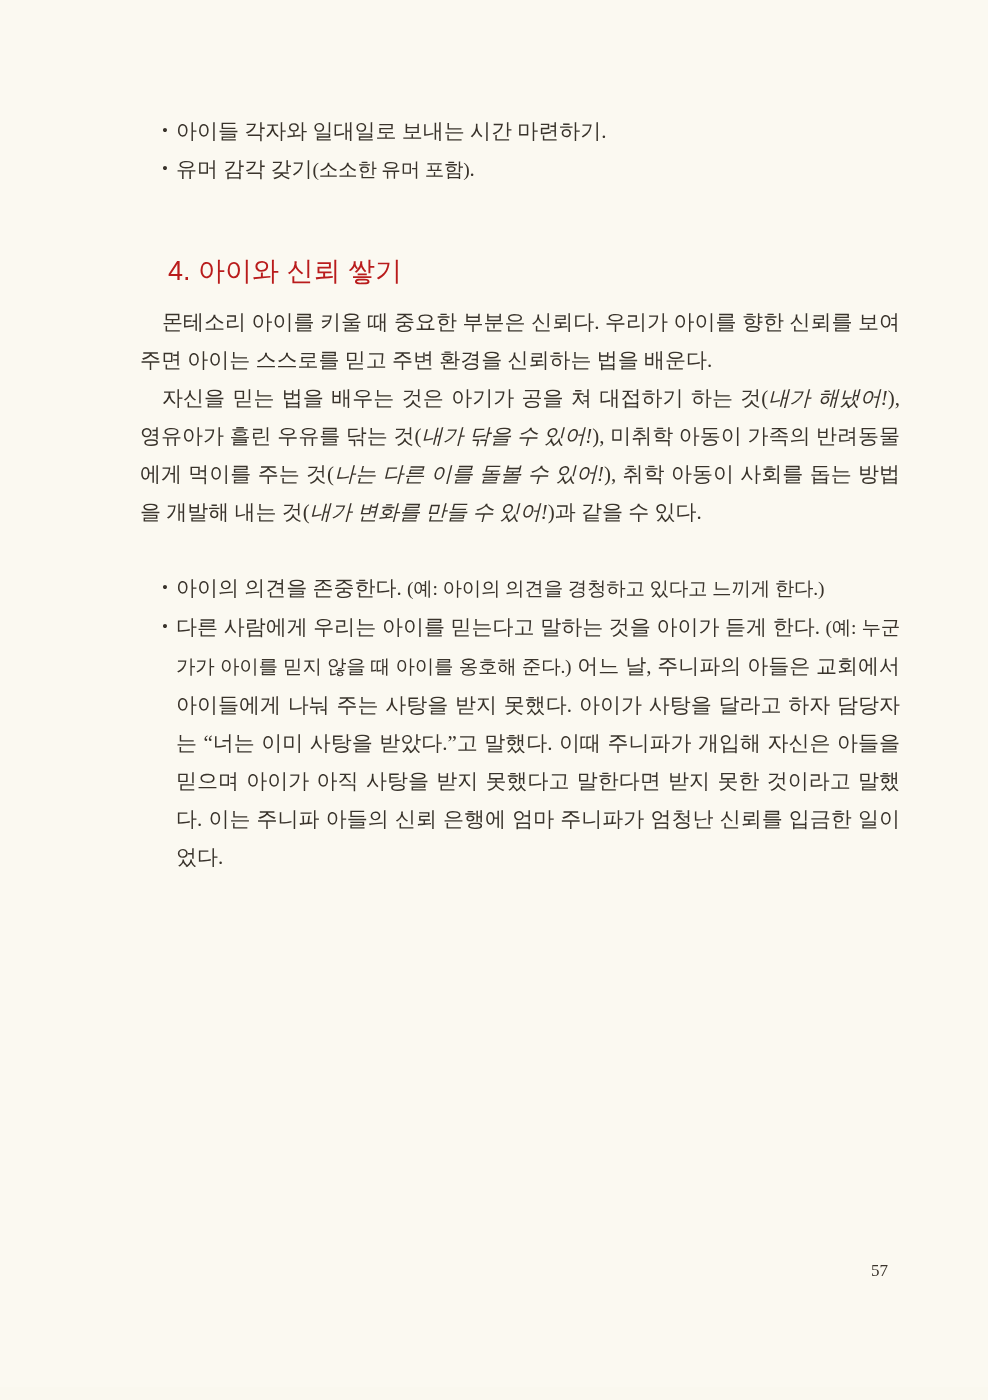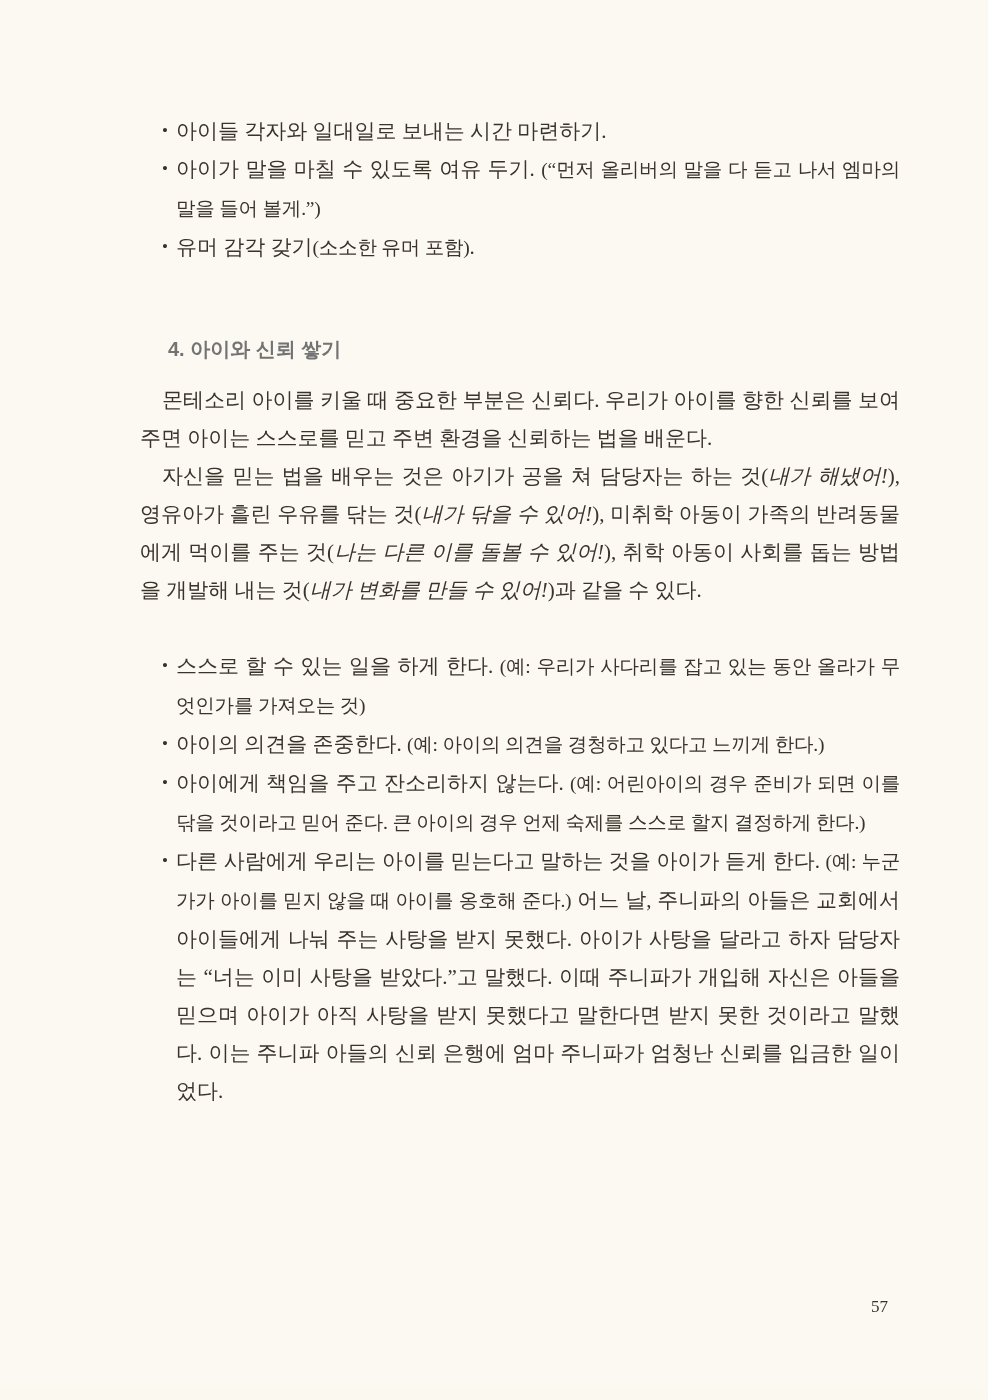--- a/index.html
+++ b/index.html
@@ -34,24 +34,24 @@
     content: "\2022";
     position: absolute;
     left: 22px;
     top: 0;
     font-size: 17px;
     color: #39332b;
   }
   .heading {
     margin: 66px 0 0 28px;
     font-family: "Liberation Sans", "DejaVu Sans", sans-serif;
-    font-weight: bold;
-    font-size: 20px;
+    font-weight: normal;
+    font-size: 27px;
     line-height: 32px;
-    color: #737373;
+    color: #b91c1c;
   }
   .para {
     margin: 0;
     text-indent: 22px;
     text-align: justify;
   }
   .para.first {
     margin-top: 16px;
   }
   .para.spaced {
@@ -62,46 +62,43 @@
   }
   .run-i {
     font-style: italic;
   }
   .run-ex {
     font-size: 19.5px;
     letter-spacing: -0.2px;
   }
   .page-number {
     position: absolute;
-    top: 1293px;
+    top: 1257px;
     right: 100px;
     font-size: 17px;
     line-height: 28px;
     color: #39332b;
     font-family: "Liberation Serif", "DejaVu Serif", serif;
   }
 </style>
 </head>
 <body>
 
 <div class="page">
 
   <ul class="blist">
     <li><span>아이들 각자와 일대일로 보내는 시간 마련하기.</span></li>
-    <li><span>아이가 말을 마칠 수 있도록 여유 두기. </span><span class="run-ex">(“먼저 올리버의 말을 다 듣고 나서 엠마의 말을 들어 볼게.”)</span></li>
     <li><span>유머 감각 갖기</span><span class="run-ex">(소소한 유머 포함)</span><span>.</span></li>
   </ul>
 
   <h2 class="heading">4. 아이와 신뢰 쌓기</h2>
 
   <p class="para first"><span>몬테소리 아이를 키울 때 중요한 부분은 신뢰다. 우리가 아이를 향한 신뢰를 보여 주면 아이는 스스로를 믿고 주변 환경을 신뢰하는 법을 배운다.</span></p>
-  <p class="para"><span>자신을 믿는 법을 배우는 것은 아기가 공을 쳐 담당자는 하는 것(</span><span class="run-i">내가 해냈어!</span><span>), 영유아가 흘린 우유를 닦는 것(</span><span class="run-i">내가 닦을 수 있어!</span><span>), 미취학 아동이 가족의 반려동물에게 먹이를 주는 것(</span><span class="run-i">나는 다른 이를 돌볼 수 있어!</span><span>), 취학 아동이 사회를 돕는 방법을 개발해 내는 것(</span><span class="run-i">내가 변화를 만들 수 있어!</span><span>)과 같을 수 있다.</span></p>
+  <p class="para"><span>자신을 믿는 법을 배우는 것은 아기가 공을 쳐 대접하기 하는 것(</span><span class="run-i">내가 해냈어!</span><span>), 영유아가 흘린 우유를 닦는 것(</span><span class="run-i">내가 닦을 수 있어!</span><span>), 미취학 아동이 가족의 반려동물에게 먹이를 주는 것(</span><span class="run-i">나는 다른 이를 돌볼 수 있어!</span><span>), 취학 아동이 사회를 돕는 방법을 개발해 내는 것(</span><span class="run-i">내가 변화를 만들 수 있어!</span><span>)과 같을 수 있다.</span></p>
 
   <ul class="blist main-list">
-    <li><span>스스로 할 수 있는 일을 하게 한다. </span><span class="run-ex">(예: 우리가 사다리를 잡고 있는 동안 올라가 무엇인가를 가져오는 것)</span></li>
     <li><span>아이의 의견을 존중한다. </span><span class="run-ex">(예: 아이의 의견을 경청하고 있다고 느끼게 한다.)</span></li>
-    <li><span>아이에게 책임을 주고 잔소리하지 않는다. </span><span class="run-ex">(예: 어린아이의 경우 준비가 되면 이를 닦을 것이라고 믿어 준다. 큰 아이의 경우 언제 숙제를 스스로 할지 결정하게 한다.)</span></li>
     <li><span>다른 사람에게 우리는 아이를 믿는다고 말하는 것을 아이가 듣게 한다. </span><span class="run-ex">(예: 누군가가 아이를 믿지 않을 때 아이를 옹호해 준다.)</span><span> 어느 날, 주니파의 아들은 교회에서 아이들에게 나눠 주는 사탕을 받지 못했다. 아이가 사탕을 달라고 하자 담당자는 “너는 이미 사탕을 받았다.”고 말했다. 이때 주니파가 개입해 자신은 아들을 믿으며 아이가 아직 사탕을 받지 못했다고 말한다면 받지 못한 것이라고 말했다. 이는 주니파 아들의 신뢰 은행에 엄마 주니파가 엄청난 신뢰를 입금한 일이었다.</span></li>
   </ul>
 
   <div class="page-number">57</div>
 
 </div>
 
 </body></html>

